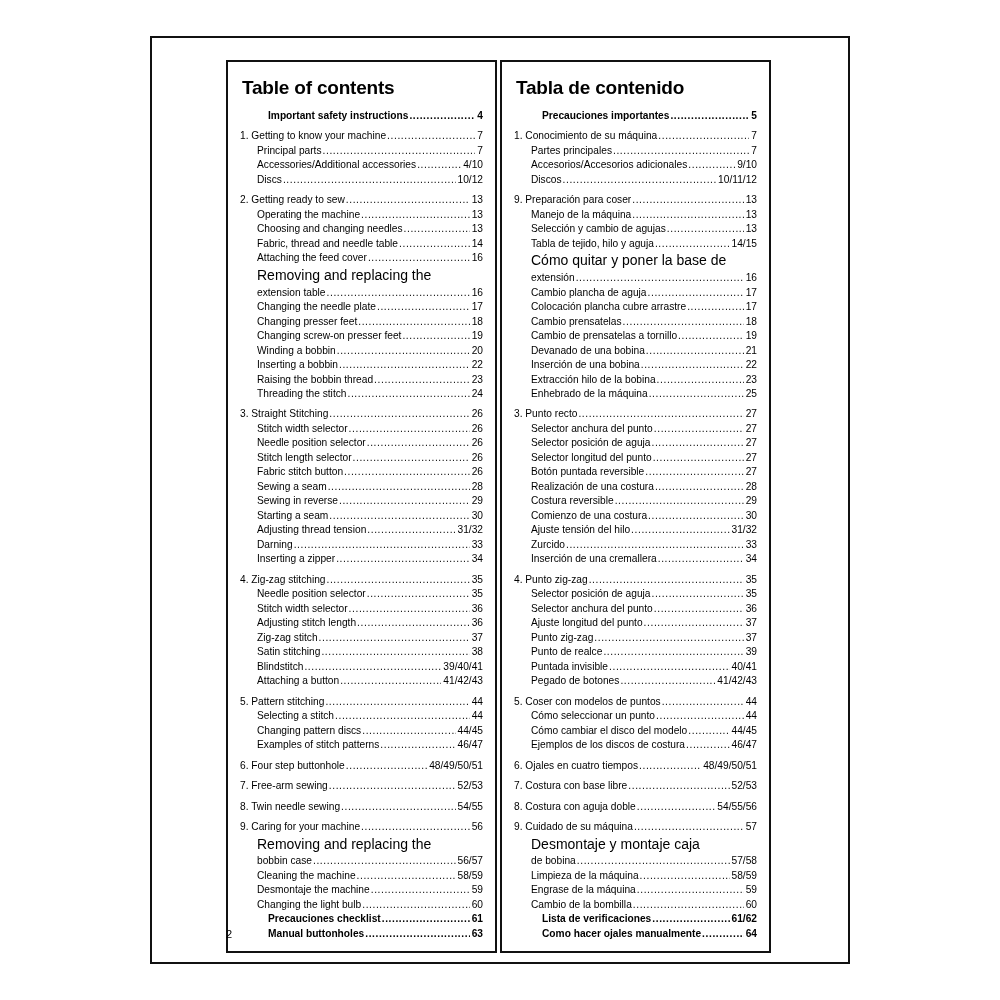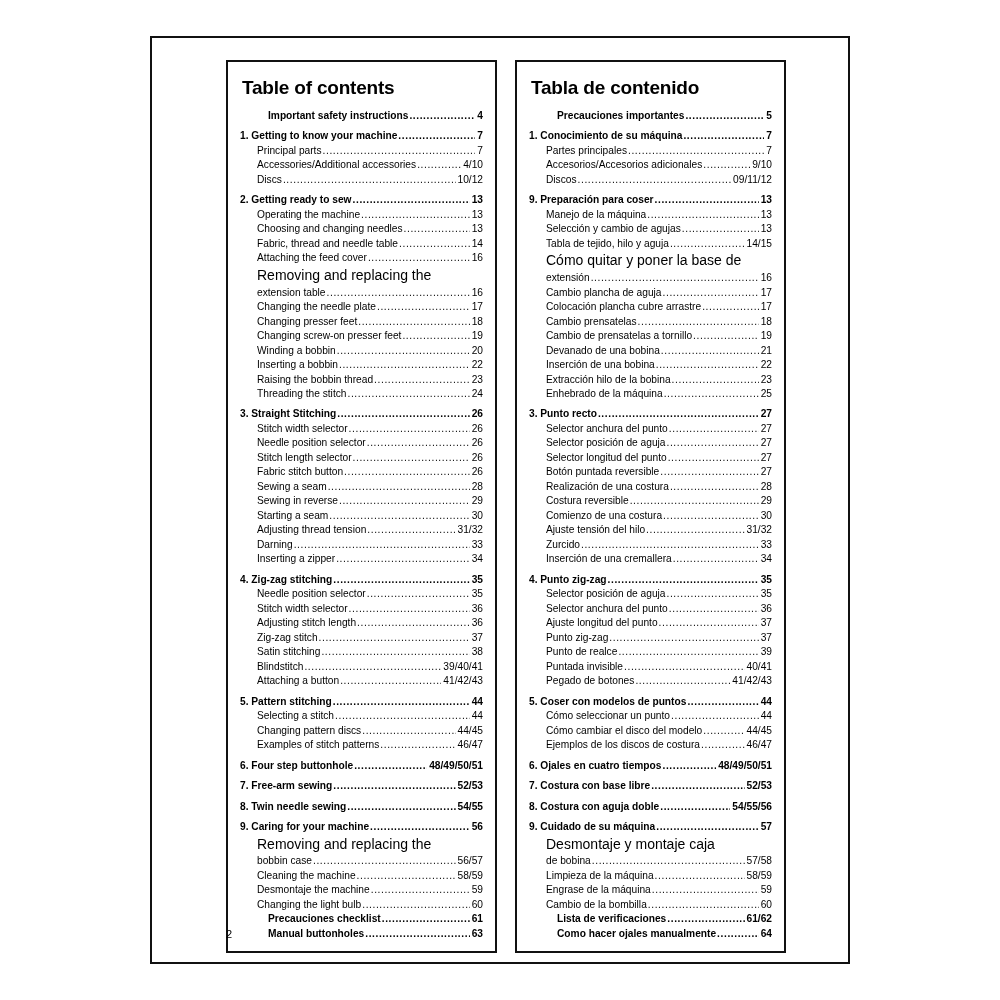--- a/index.html
+++ b/index.html
@@ -24,21 +24,21 @@
     border: 2px solid #111;
     background: #fff;
     box-sizing: border-box;
   }
   .cols {
     position: absolute;
     left: 74px;
     top: 22px;
     width: 504px;
     display: flex;
-    gap: 18px;
+    gap: 3px;
   }
   .col {
     width: 271px;
     border: 2px solid #111;
     box-sizing: border-box;
     padding: 14px 12px 10px 12px;
     background: #fff;
   }
   .col-title {
     font-size: 19px;
@@ -64,21 +64,21 @@
     letter-spacing: 0.6px;
     margin: 0 1px 0 1px;
     color: #000;
     font-size: 10.2px;
   }
   .entry .pg {
     flex: 0 0 auto;
     padding-left: 1px;
   }
   .lvl1 {
-    font-weight: bold;
+    font-weight: normal;
     margin-top: 6px;
     padding-left: 0px;
   }
   .lvl2 {
     padding-left: 17px;
     font-weight: normal;
   }
   .plain {
     font-weight: bold;
     margin-top: 0;
@@ -386,21 +386,21 @@
             <span class="pg">7</span>
           </div>
           <div class="entry lvl2">
             <span class="txt">Accesorios/Accesorios  adicionales</span>
             <span class="dots">................................................................................</span>
             <span class="pg">9/10</span>
           </div>
           <div class="entry lvl2">
             <span class="txt">Discos</span>
             <span class="dots">................................................................................</span>
-            <span class="pg">09/11/12</span>
+            <span class="pg">10/11/12</span>
           </div>
           <div class="entry lvl1">
             <span class="txt">9. Preparación para coser</span>
             <span class="dots">................................................................................</span>
             <span class="pg">13</span>
           </div>
           <div class="entry lvl2">
             <span class="txt">Manejo de la máquina</span>
             <span class="dots">................................................................................</span>
             <span class="pg">13</span>

